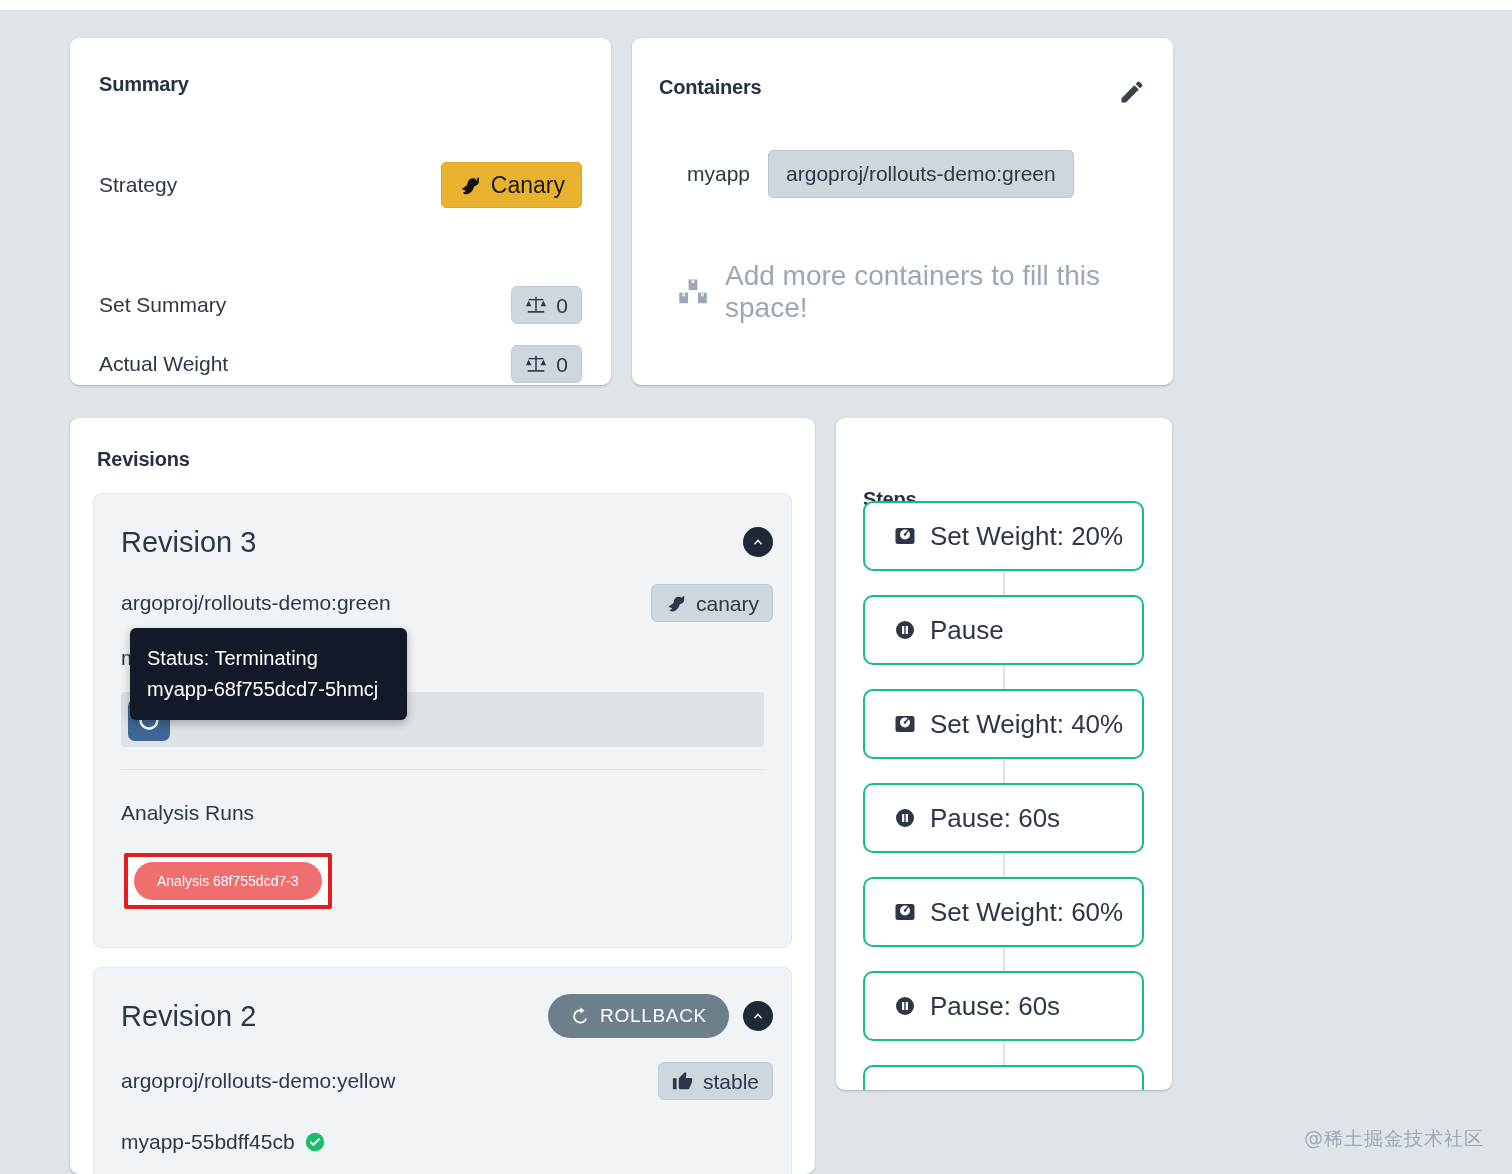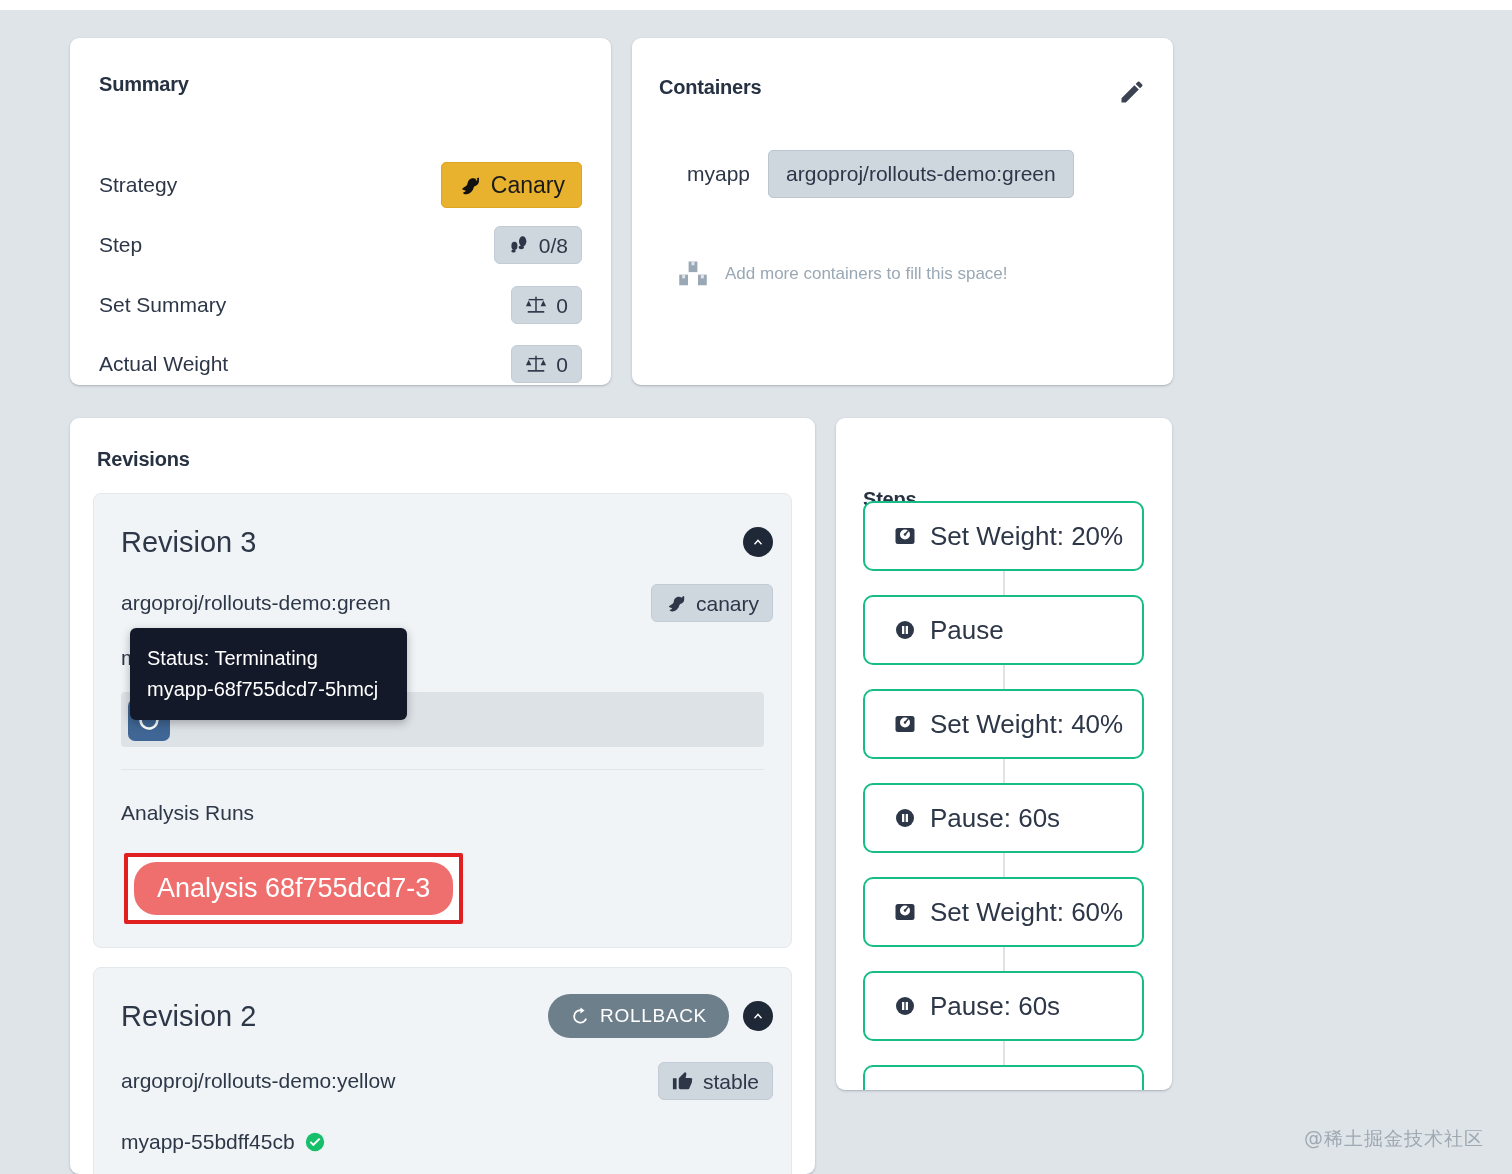--- a/index.html
+++ b/index.html
@@ -102,21 +102,21 @@
     padding: 11px 17px;
     font-size: 21px;
     color: #2d3748;
   }
 
   .add-more {
     position: absolute;
     left: 46px; top: 222px;
     display: flex; align-items: center; gap: 17px;
     color: #9aa8b5;
-    font-size: 17px;
+    font-size: 28px;
   }
 
   
   #revisions-card { left: 70px; top: 418px; width: 745px; height: 756px; overflow: hidden; }
   #revisions-card .card-title { position: absolute; left: 27px; top: 30px; }
 
   .revision {
     position: absolute;
     left: 23px;
     width: 699px;
@@ -215,21 +215,21 @@
     left: 30px; top: 359px;
     border: 4px solid #e02020;
     padding: 5px 6px;
     background: #ffffff;
     border-radius: 2px;
   }
   .analysis-pill {
     display: inline-block;
     background: #ef6f6f;
     color: #ffffff;
-    font-size: 27px;
+    font-size: 14px;
     padding: 11px 23px;
     border-radius: 22px;
     cursor: pointer;
     white-space: nowrap;
   }
 
   
   #pod-tooltip {
     position: absolute;
     left: 130px; top: 628px;
@@ -303,34 +303,20 @@
       <span class="badge canary-strategy">
         <span class="icon">
           <svg width="24" height="24" viewBox="0 0 24 24">
               <path fill="#111111" d="M20.8 4.4c-1.1.2-2 .9-2.6 1.8-1.4-1-3.2-1.3-4.9-.7-2.2.8-3.6 2.8-3.8 5-.1.9-.5 1.7-1.2 2.2l-3.6 2.6c-.5.4-.4 1.2.2 1.4l3 1c-.5.8-1.3 1.4-2.2 1.6-.5.1-.7.8-.3 1.1.9.7 2.1 1 3.3.8 3.5-.6 6.2-3.3 7-6.7.2-.8.8-1.4 1.6-1.6 2-.5 3.5-2.3 3.6-4.4l.1-3.2c0-.6-.6-1-1.2-.9zm-2.2 3.2a.85.85 0 11.85-.85c0 .47-.38.85-.85.85z"></path>
             </svg>
         </span>
         <span>Canary</span>
       </span>
     </div>
 
-    <div class="sum-row" style="top:185px;">
-      <span class="sum-label">Step</span>
-      <span class="badge">
-        <span class="icon">
-          <svg width="22" height="22" viewBox="0 0 24 24">
-            <ellipse cx="16" cy="8" rx="4" ry="5.5" fill="#2d3748"></ellipse>
-            <ellipse cx="14.5" cy="14.5" rx="3" ry="2" fill="#2d3748"></ellipse>
-            <ellipse cx="7" cy="13" rx="3.3" ry="4.5" fill="#2d3748"></ellipse>
-            <ellipse cx="6" cy="18.5" rx="2.4" ry="1.7" fill="#2d3748"></ellipse>
-          </svg>
-        </span>
-        <span>0/8</span>
-      </span>
-    </div>
 
     <div class="sum-row" style="top:245px;">
       <span class="sum-label">Set Summary</span>
       <span class="badge">
         <span class="icon">
           <svg width="22" height="22" viewBox="0 0 24 24">
             <rect x="11.2" y="3" width="1.6" height="16" fill="#2d3748"></rect>
             <rect x="3" y="18.6" width="18" height="1.8" fill="#2d3748"></rect>
             <rect x="4" y="5.4" width="16" height="1.5" fill="#2d3748"></rect>
             <path d="M4 7 L1 13.4 L7 13.4 Z" fill="#2d3748"></path>

